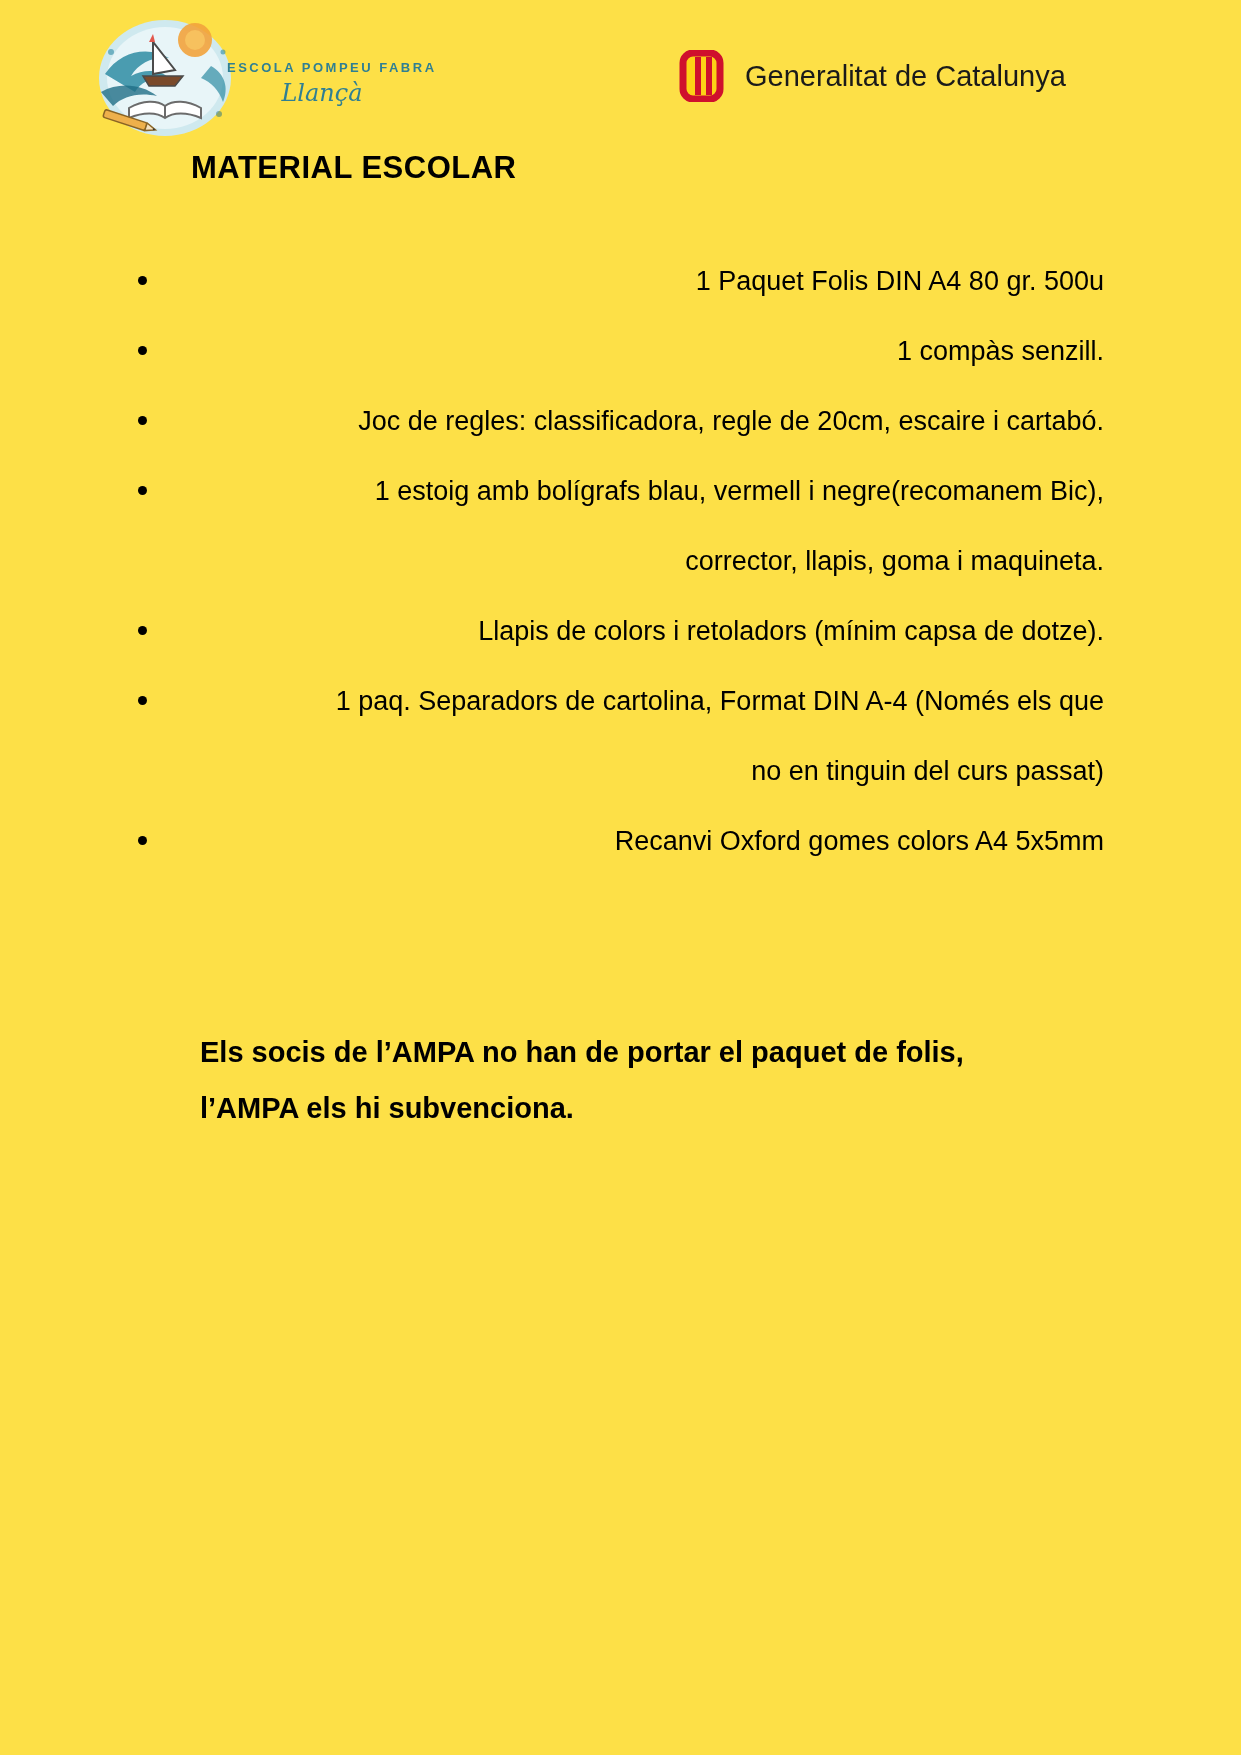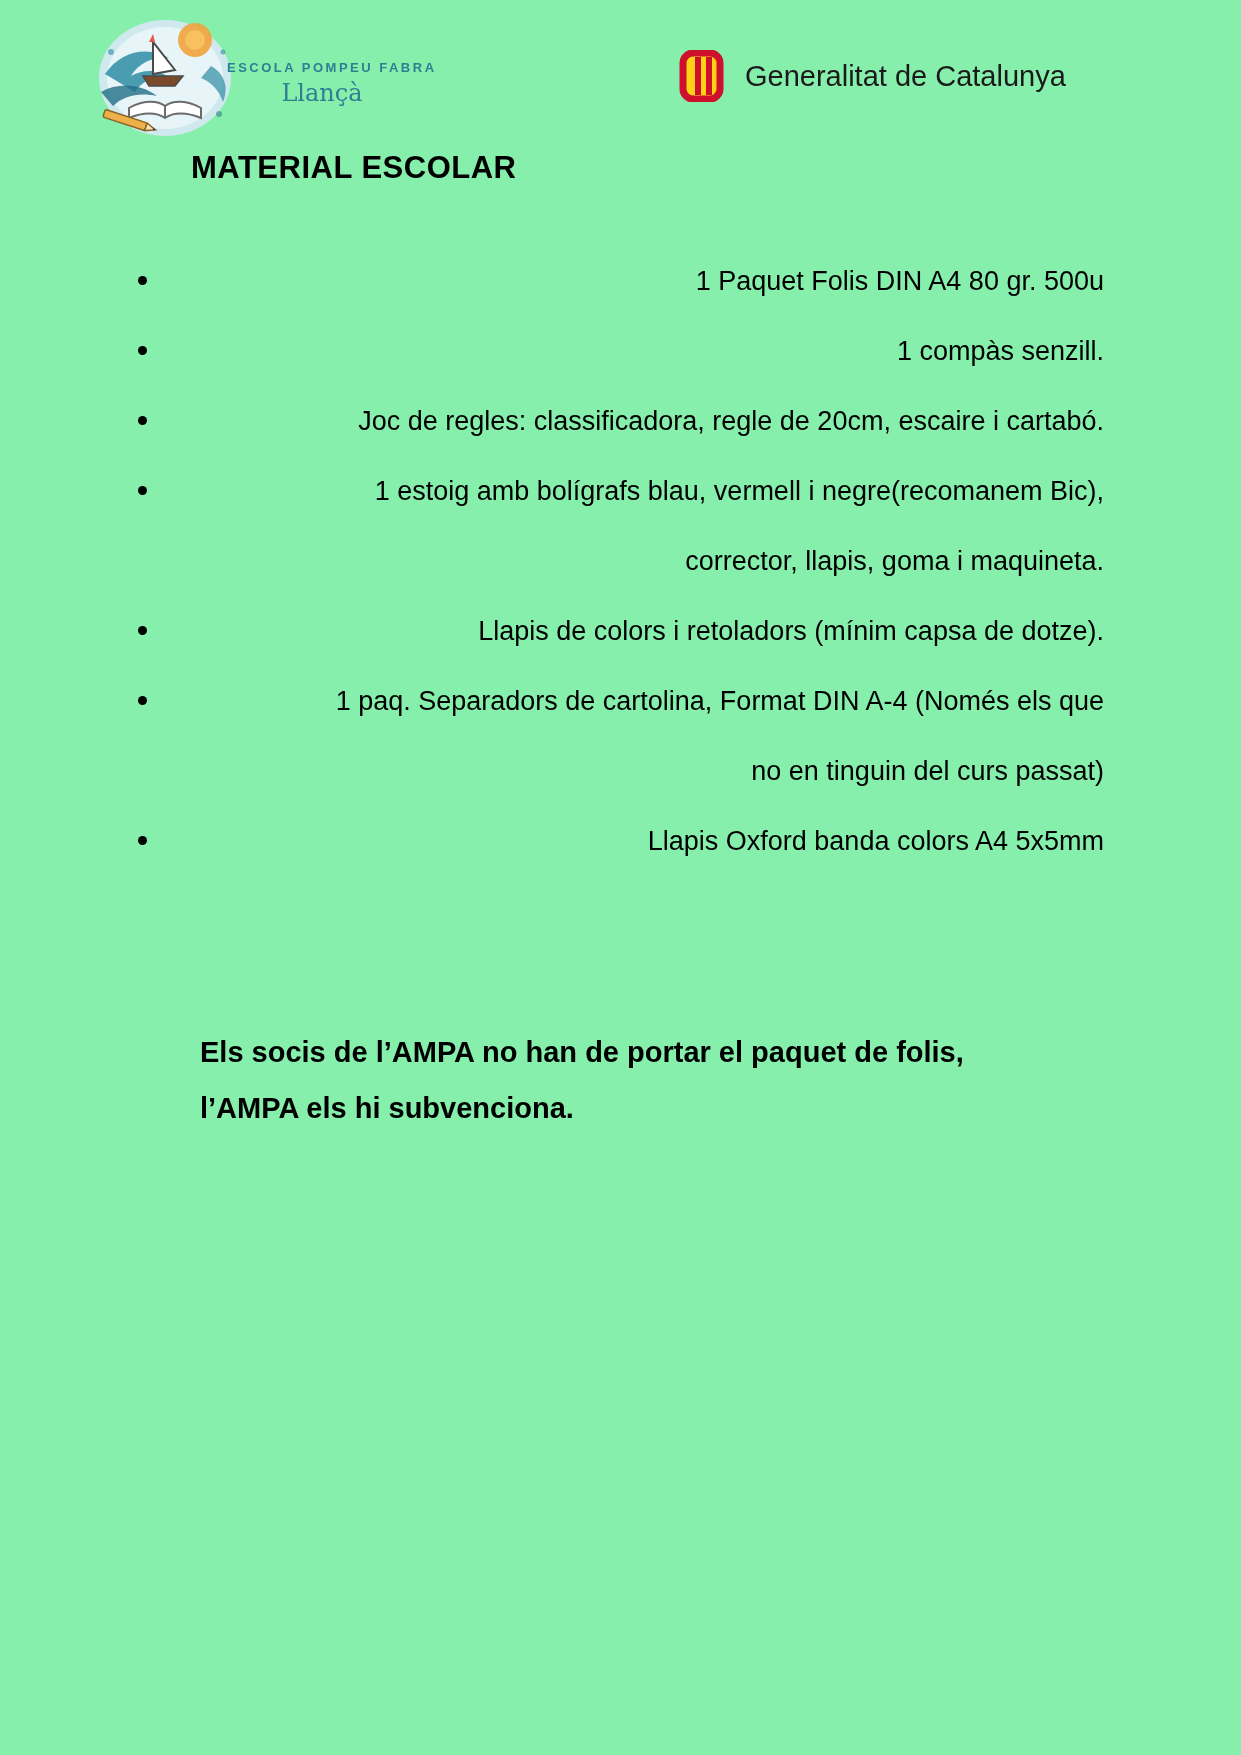--- a/index.html
+++ b/index.html
@@ -1,36 +1,36 @@
 <!DOCTYPE html>
 <html><head>
 <meta charset="utf-8">
 <style>
   html, body { margin:0; padding:0; background:#e9e9e9; }
   .page {
     position:relative;
     width:1241px; height:1755px;
     margin:0 auto;
-    background:#86efac;
+    background:#fde047;
     font-family:"Liberation Sans", sans-serif;
     color:#000;
     overflow:hidden;
   }
 
   
   .school-logo { position:absolute; left:85px; top:8px; width:340px; height:140px; }
   .logo-art { position:absolute; left:6px; top:4px; width:152px; height:130px; }
   .logo-text { position:absolute; left:142px; top:52px; width:190px; text-align:center; }
   .logo-name {
     font-size:13px; font-weight:bold; letter-spacing:2.5px;
     color:#2f7f93; white-space:nowrap;
   }
   .logo-town {
     margin-top:4px;
-    font-family:"DejaVu Serif", serif; 
+    font-family:"DejaVu Serif", serif; font-style:italic;
     font-size:24px; color:#2f7f93;
   }
 
   .gencat-logo { position:absolute; left:679px; top:50px; display:flex; align-items:center; }
   .gencat-symbol { width:52px; height:52px; flex:0 0 52px; }
   .gencat-text { margin-left:14px; font-size:29px; line-height:30px; color:#1a1a1a; }
   .gencat-dept { font-weight:bold; }
 
   
   .doc-title {
@@ -139,20 +139,20 @@
       <span class="bullet"></span>
       <span class="li-text">Llapis de colors i retoladors (mínim capsa de dotze).</span>
     </li>
     <li>
       <span class="bullet"></span>
       <span class="li-text">1 paq. Separadors de cartolina, Format DIN A-4 (Només els que
 no en tinguin del curs passat)</span>
     </li>
     <li>
       <span class="bullet"></span>
-      <span class="li-text">Llapis Oxford banda colors A4 5x5mm</span>
+      <span class="li-text">Recanvi Oxford gomes colors A4 5x5mm</span>
     </li>
   </ul>
 
   <div class="ampa-note">Els socis de l’AMPA no han de portar el paquet de folis,
 l’AMPA els hi subvenciona.</div>
 
 </div>
 
 </body></html>

